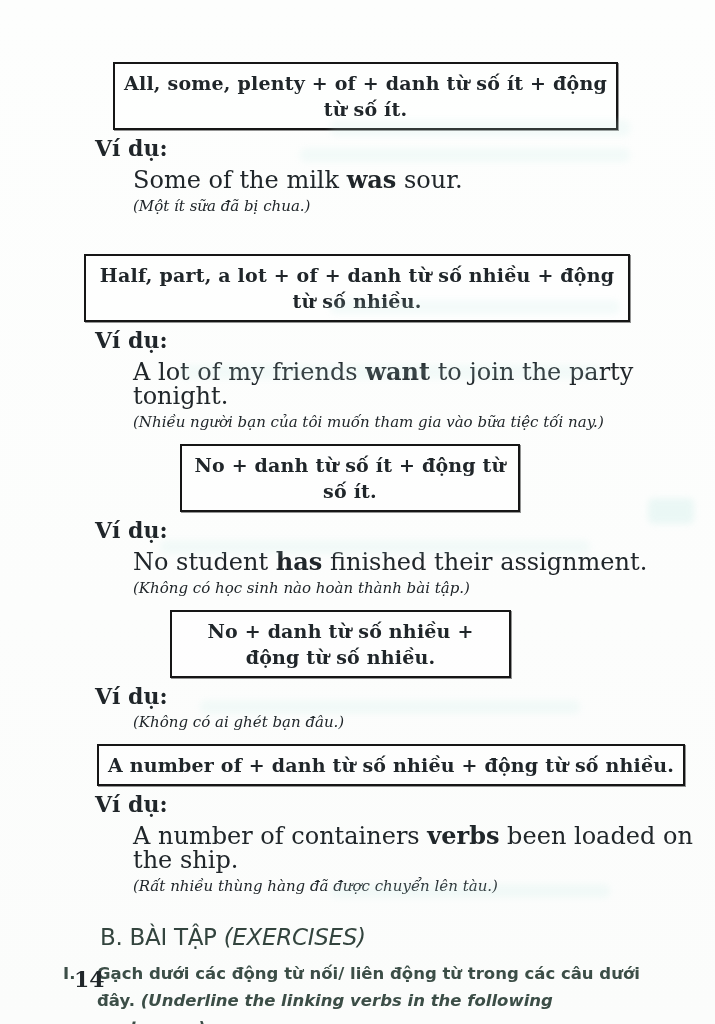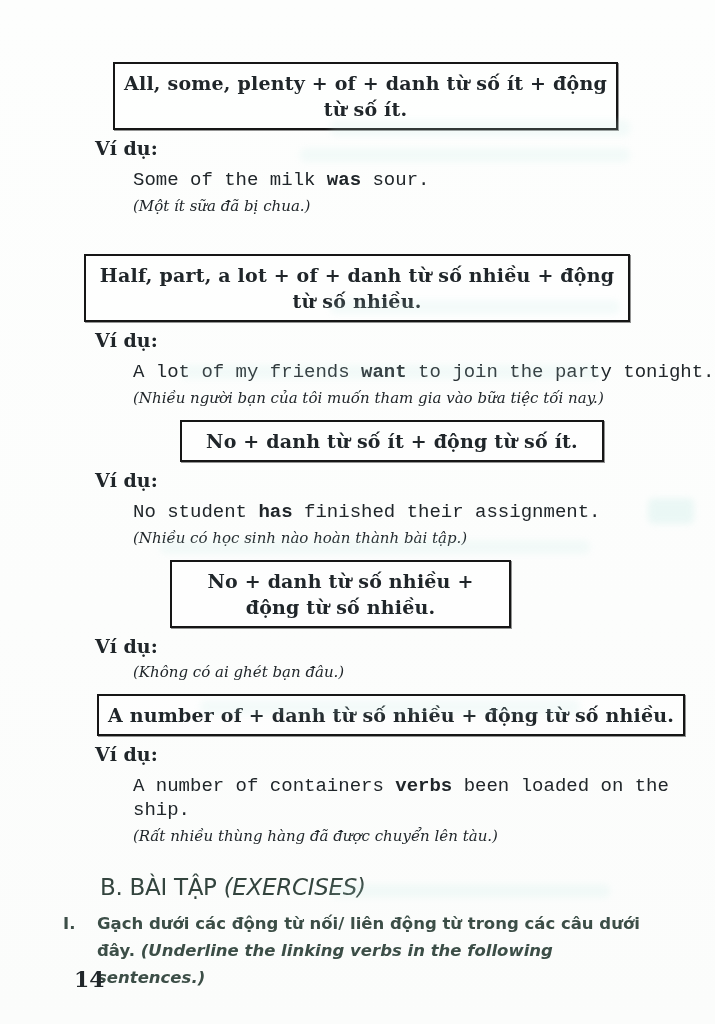--- a/index.html
+++ b/index.html
@@ -35,28 +35,27 @@
     font-size:19px;
     line-height:26px;
     letter-spacing:.2px;
     background:rgba(255,255,255,.6);
     margin-top:10px;
   }
   .rule-box.first{margin-top:62px;}
   .vidu{
     margin:6px 0 0 95px;
     font-weight:bold;
-    font-size:19px;
+    font-size:22px;
     line-height:24px;
   }
   .example{
     margin:8px 0 0 133px;
-    font-size:19px;
+    font-size:24px;
     line-height:24px;
-    font-family:Liberation Mono, monospace;
   }
   .translation{
     margin:2px 0 0 133px;
     font-size:15px;
     line-height:24px;
     font-style:italic;
   }
   .section-heading{
     margin:24px 0 0 100px;
     font-family:"DejaVu Sans","Liberation Sans",sans-serif;
@@ -109,24 +108,24 @@
   </section>
 
   <section>
     <div class="rule-box" style="margin-left:84px;width:546px;margin-top:36px;">Half, part, a lot + of + danh từ số nhiều + động từ số nhiều.</div>
     <div class="vidu">Ví dụ:</div>
     <p class="example"><span>A lot of my friends </span><b>want</b><span> to join the party tonight.</span></p>
     <p class="translation">(Nhiều người bạn của tôi muốn tham gia vào bữa tiệc tối nay.)</p>
   </section>
 
   <section>
-    <div class="rule-box" style="margin-left:180px;width:424px;">No + danh từ số ít + động từ số ít.</div>
+    <div class="rule-box" style="margin-left:180px;width:340px;">No + danh từ số ít + động từ số ít.</div>
     <div class="vidu">Ví dụ:</div>
     <p class="example"><span>No student </span><b>has</b><span> finished their assignment.</span></p>
-    <p class="translation">(Nhiều có học sinh nào hoàn thành bài tập.)</p>
+    <p class="translation">(Không có học sinh nào hoàn thành bài tập.)</p>
   </section>
 
   <section>
     <div class="rule-box" style="margin-left:170px;width:341px;">No + danh từ số nhiều + động từ số nhiều.</div>
     <div class="vidu">Ví dụ:</div>
     <p class="translation">(Không có ai ghét bạn đâu.)</p>
   </section>
 
   <section>
     <div class="rule-box" style="margin-left:97px;width:588px;">A number of + danh từ số nhiều + động từ số nhiều.</div>

